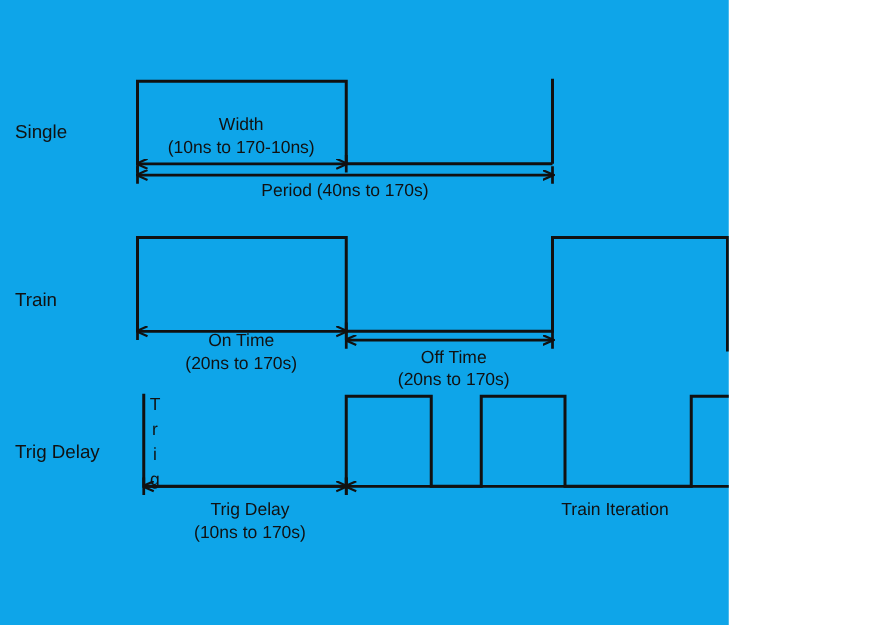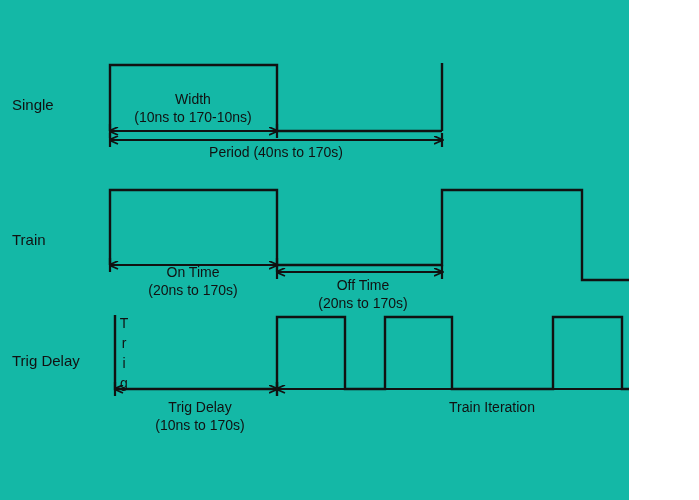--- a/index.html
+++ b/index.html
@@ -5,23 +5,23 @@
   html, body {
     margin: 0;
     padding: 0;
     background: #ffffff;
   }
   body {
     font-family: "Liberation Sans", sans-serif;
   }
   #diagram-root {
     position: relative;
-    width: 629px;
+    width: 583px;
     height: 500px;
-    background: #14b8a6;
+    background: #0ea5e9;
     overflow: hidden;
   }
   svg.waveform-canvas {
     position: absolute;
     left: 0;
     top: 0;
     width: 699px;
     height: 500px;
   }
   .wave-path {

